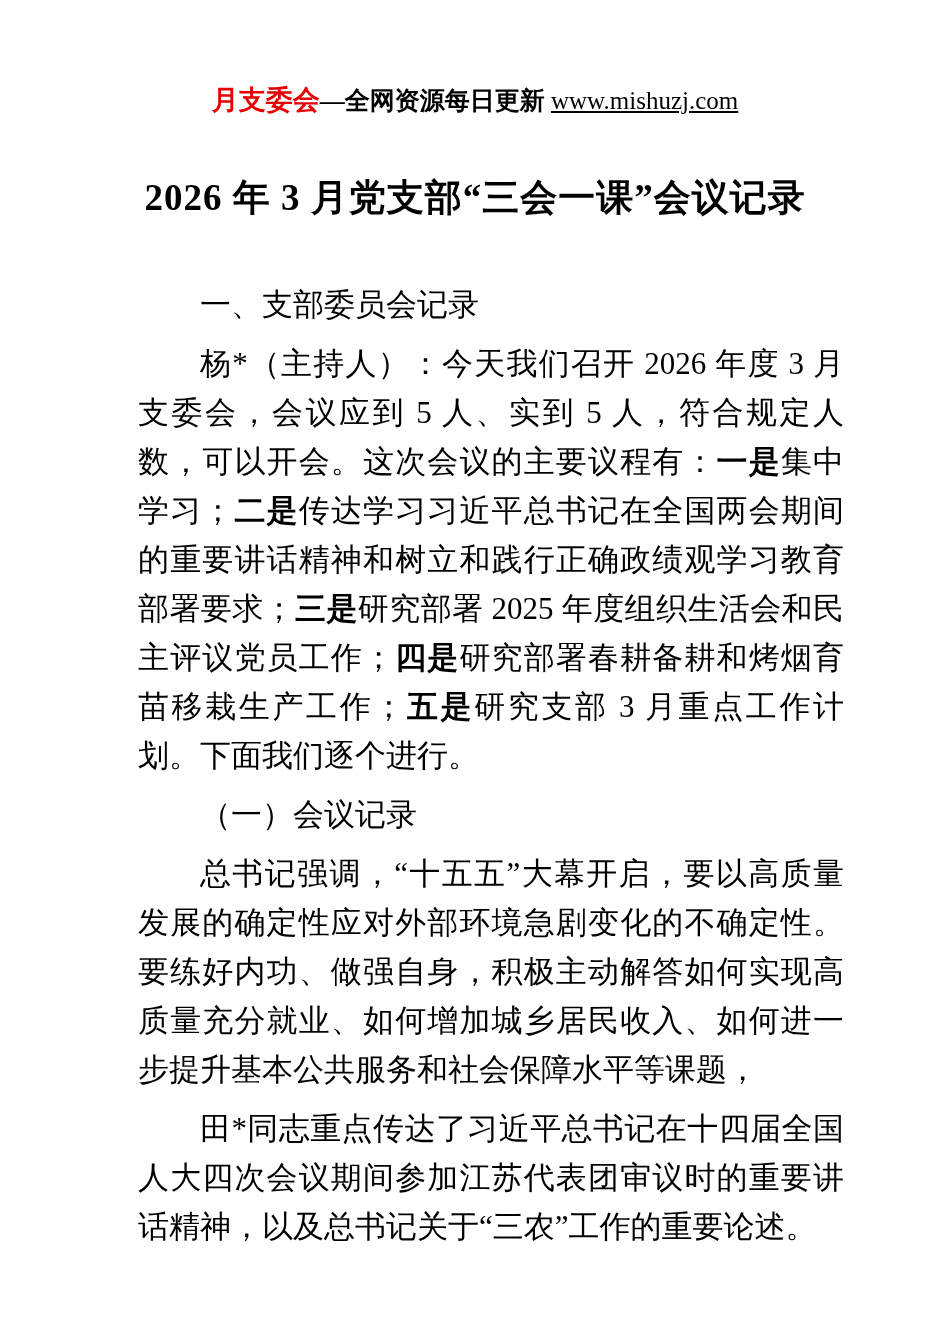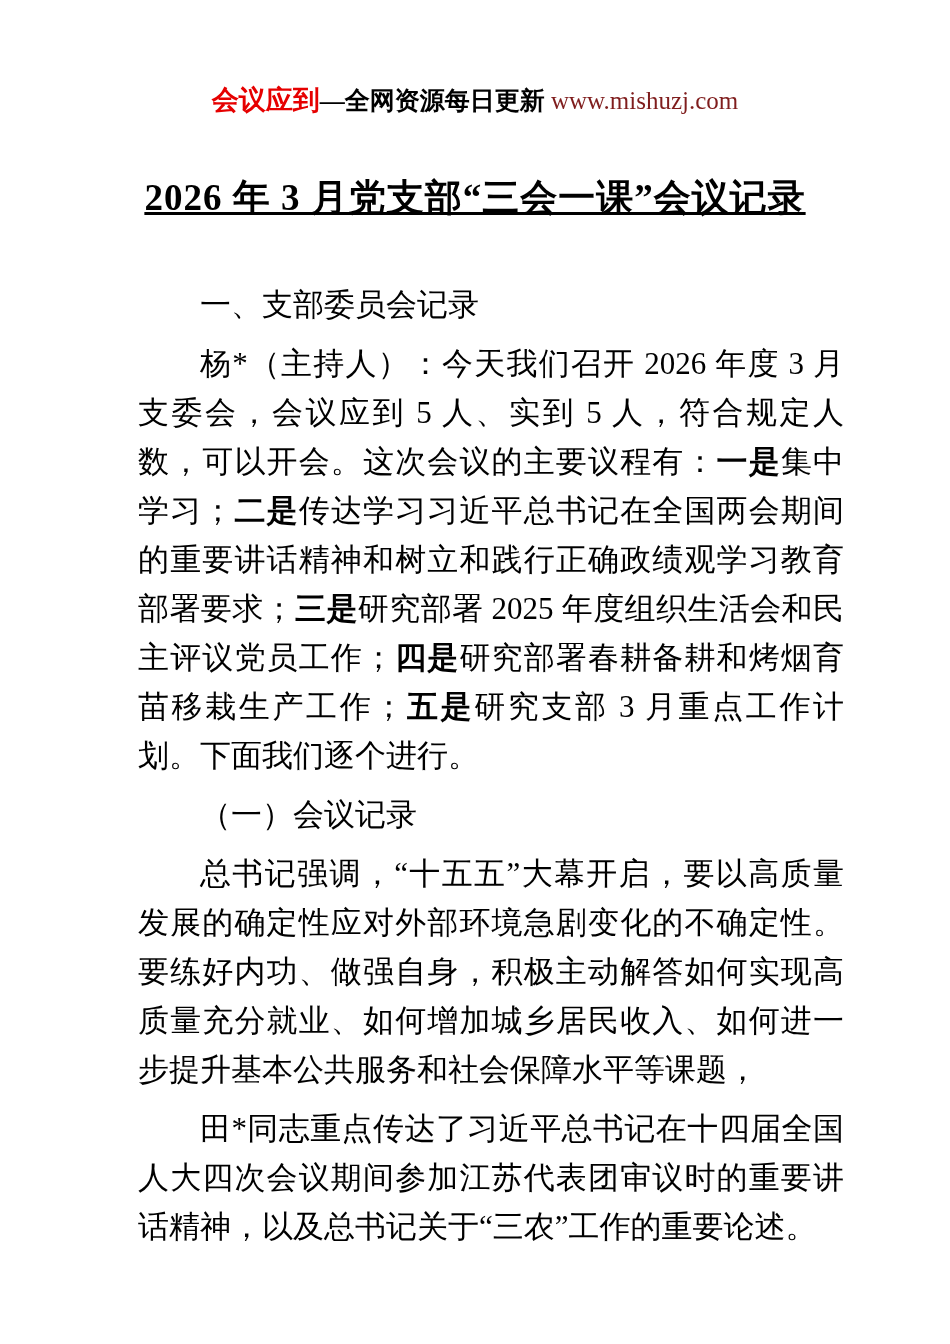--- a/index.html
+++ b/index.html
@@ -38,21 +38,20 @@
     text-decoration: none;
     cursor: pointer;
   }
   .doc-title {
     margin: 52px 100px 0 100px;
     text-align: center;
     font-size: 37px;
     font-weight: bold;
     line-height: 52px;
     letter-spacing: 1px;
-    text-decoration: underline;
   }
   .doc-body {
     margin: 56px 96px 0 128px;
   }
   .doc-body p.para {
     margin: 10px;
     font-size: 31px;
     line-height: 49px;
     text-align: justify;
     text-indent: 2em;
@@ -61,21 +60,21 @@
   .doc-body p.para span.b {
     font-weight: bold;
   }
 </style>
 </head>
 <body>
 
 <div class="page">
 
   <div class="doc-header">
-    <span class="brand" style="color: rgb(230, 0, 0);">会议应到</span><span class="tagline">—全网资源每日更新 </span><a class="url" style="color: #7f1d1d;">www.mishuzj.com</a>
+    <span class="brand" style="color: rgb(230, 0, 0);">月支委会</span><span class="tagline">—全网资源每日更新 </span><a class="url" style="color: #000000; text-decoration: underline;">www.mishuzj.com</a>
   </div>
 
   <h1 class="doc-title">2026 年 3 月党支部“三会一课”会议记录</h1>
 
   <div class="doc-body" id="doc-body">
       <p class="para"><span>一、支部委员会记录</span></p>
       <p class="para"><span>杨*（主持人）：今天我们召开 2026 年度 3 月支委会，会议应到 5 人、实到 5 人，符合规定人数，可以开会。这次会议的主要议程有：</span><span class="b">一是</span><span>集中学习；</span><span class="b">二是</span><span>传达学习习近平总书记在全国两会期间的重要讲话精神和树立和践行正确政绩观学习教育部署要求；</span><span class="b">三是</span><span>研究部署 2025 年度组织生活会和民主评议党员工作；</span><span class="b">四是</span><span>研究部署春耕备耕和烤烟育苗移栽生产工作；</span><span class="b">五是</span><span>研究支部 3 月重点工作计划。下面我们逐个进行。</span></p>
       <p class="para"><span>（一）会议记录</span></p>
       <p class="para"><span>总书记强调，“十五五”大幕开启，要以高质量发展的确定性应对外部环境急剧变化的不确定性。要练好内功、做强自身，积极主动解答如何实现高质量充分就业、如何增加城乡居民收入、如何进一步提升基本公共服务和社会保障水平等课题，</span></p>
       <p class="para"><span>田*同志重点传达了习近平总书记在十四届全国人大四次会议期间参加江苏代表团审议时的重要讲话精神，以及总书记关于“三农”工作的重要论述。</span></p>

